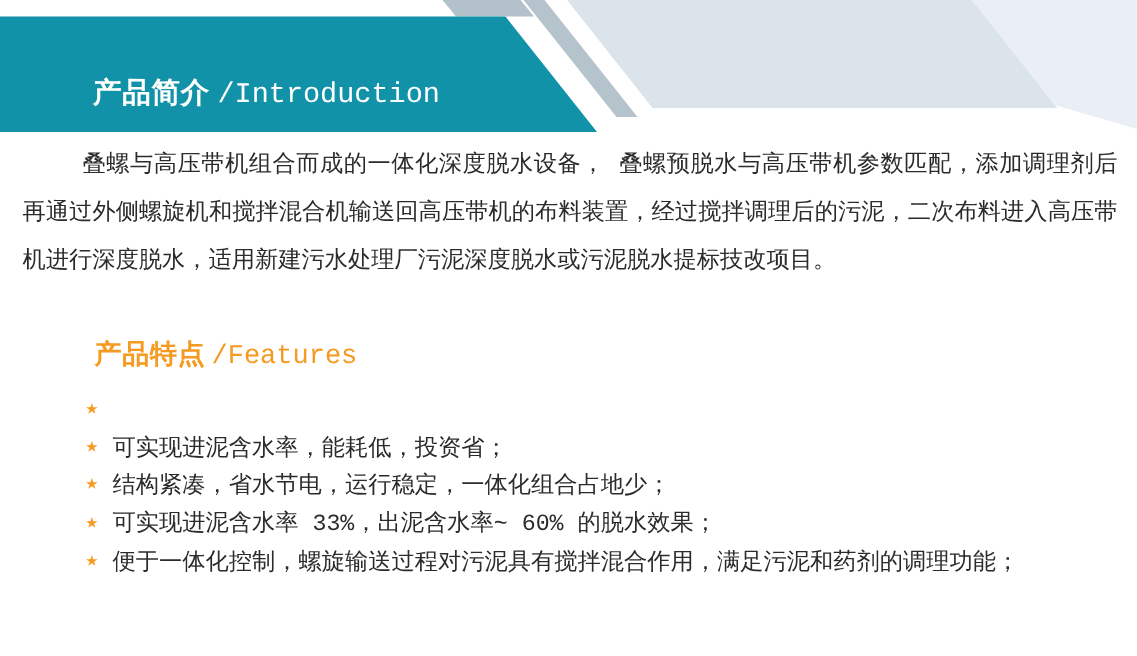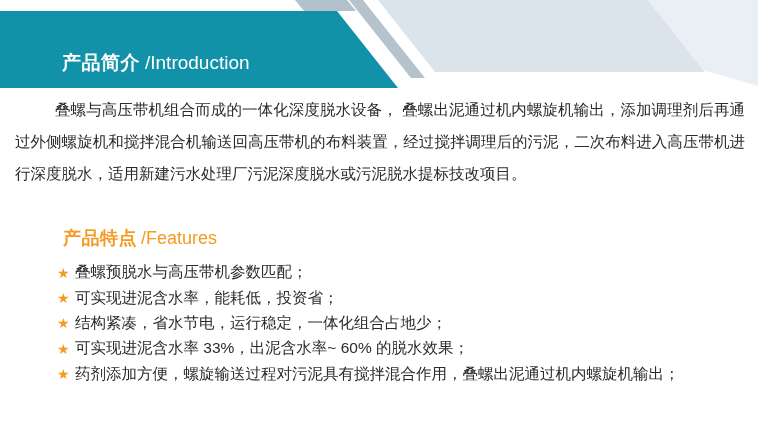--- a/index.html
+++ b/index.html
@@ -1,19 +1,19 @@
 <!DOCTYPE html>
 <html style="--page-bg: #ffffff; --teal: #1292a8; --orange: #f59b22; --text-dark: #2b2b2b; --decor-strip: #b3c1ca; --decor-band: #b5c3cc; --decor-light1: #dae4ea; --decor-light2: #e9eff4;"><head>
 <meta charset="utf-8">
 <style>
   html,body { margin:0; padding:0; background:#ffffff; }
   .page {
     position:relative; width:758px; height:437px;
     background:var(--page-bg,#ffffff); overflow:hidden;
-    font-family:Liberation Sans, sans-serif;
+    font-family:Liberation Mono, monospace;
     -webkit-font-smoothing:antialiased;
   }
   svg.decor { position:absolute; left:0; top:0; width:758px; height:437px; display:block; }
   .shape-strip  { fill:var(--decor-strip,#b3c1ca); }
   .shape-band   { fill:var(--decor-band,#b5c3cc); }
   .shape-light1 { fill:var(--decor-light1,#dae4ea); }
   .shape-light2 { fill:var(--decor-light2,#e9eff4); }
   .shape-banner { fill:var(--teal,#1292a8); }
 
   .banner-title {
@@ -59,42 +59,41 @@
     <polygon class="shape-light2" points="648,0 758,0 758,86 703,70"></polygon>
     <polygon class="shape-band" points="349,0 363,0 425,78 411,78"></polygon>
     <polygon class="shape-strip" points="295,0 347,0 356,11 304,11"></polygon>
     <polygon class="shape-banner" points="0,11 337,11 398,88 0,88"></polygon>
   </svg>
 
   <div class="banner-title">
     <span class="zh">产品简介</span><span class="en">/Introduction</span>
   </div>
 
-  <p class="intro">叠螺与高压带机组合而成的一体化深度脱水设备， 叠螺出泥通过机内螺旋机输出，添加调理剂后再通过外侧螺旋机和搅拌混合机输送回高压带机的布料装置，经过搅拌调理后的污泥，二次布料进入高压带机进行深度脱水，适用新建污水处理厂污泥深度脱水或污泥脱水提标技改项目。</p>
+  <p class="intro">叠螺与高压带机组合而成的一体化深度脱水设备， 叠螺预脱水与高压带机参数匹配，添加调理剂后再通过外侧螺旋机和搅拌混合机输送回高压带机的布料装置，经过搅拌调理后的污泥，二次布料进入高压带机进行深度脱水，适用新建污水处理厂污泥深度脱水或污泥脱水提标技改项目。</p>
 
   <div class="features-heading">
     <span class="zh">产品特点</span><span class="en">/Features</span>
   </div>
 
   <ul class="features">
     <li>
       <span class="star">★</span>
-      <span>叠螺预脱水与高压带机参数匹配；</span>
     </li>
     <li>
       <span class="star">★</span>
       <span>可实现进泥含水率，能耗低，投资省；</span>
     </li>
     <li>
       <span class="star">★</span>
       <span>结构紧凑，省水节电，运行稳定，一体化组合占地少；</span>
     </li>
     <li>
       <span class="star">★</span>
       <span>可实现进泥含水率 33%，出泥含水率~ 60% 的脱水效果；</span>
     </li>
     <li>
       <span class="star">★</span>
-      <span>药剂添加方便，螺旋输送过程对污泥具有搅拌混合作用，叠螺出泥通过机内螺旋机输出；</span>
+      <span>便于一体化控制，螺旋输送过程对污泥具有搅拌混合作用，满足污泥和药剂的调理功能；</span>
     </li>
   </ul>
 
 </div>
 
 </body></html>

